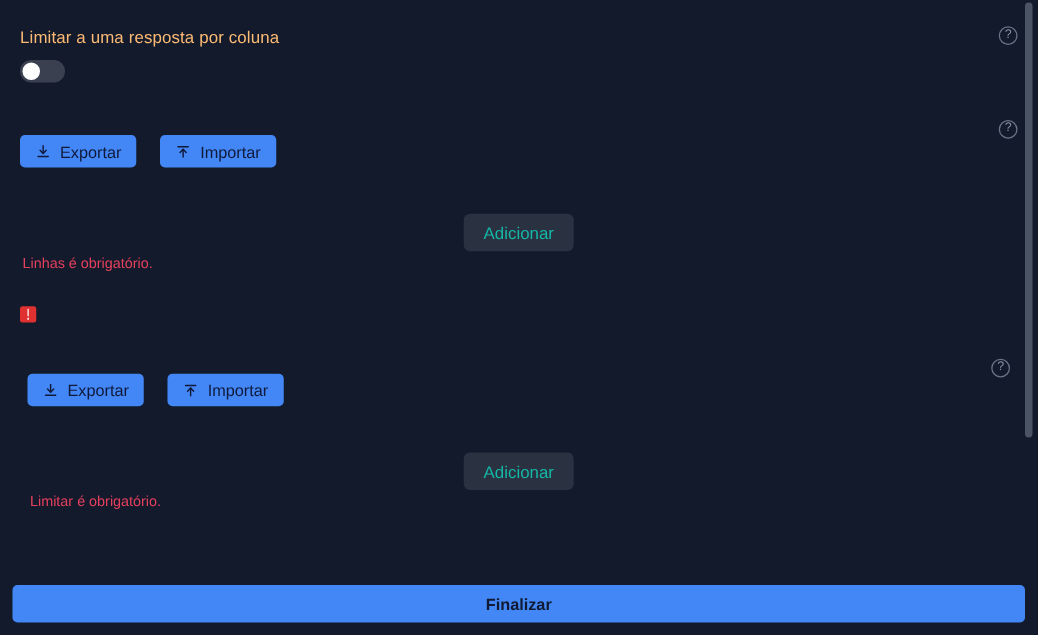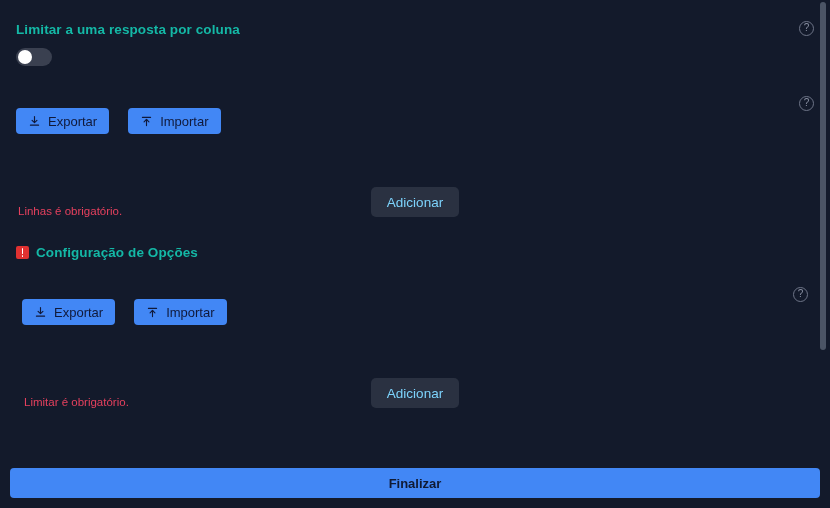--- a/index.html
+++ b/index.html
@@ -39,22 +39,22 @@
   }
 
   .field-header {
     display: flex;
     align-items: center;
     gap: 7px;
   }
 
   .field-label {
     font-size: 13.5px;
-    font-weight: bold;
-    color: #14b8a6;
+    font-weight: normal;
+    color: #fdba74;
     letter-spacing: 0.1px;
     white-space: nowrap;
   }
 
   
   .req-icon {
     width: 13px;
     height: 13px;
     border-radius: 2px;
     background: #e03131;
@@ -141,30 +141,29 @@
     white-space: nowrap;
   }
 
   .btn-blue svg { display: block; }
 
   
   .btn-add {
     background: #2a3141;
     border: none;
     border-radius: 5px;
-    color: #7dd3fc;
+    color: #14b8a6;
     font-size: 13.5px;
     font-family: "Liberation Sans", sans-serif;
     height: 30px;
     padding: 0 16px;
     cursor: pointer;
     display: inline-flex;
     align-items: center;
     justify-content: center;
-    margin-top: 16px;
   }
 
   .add-wrap {
     display: flex;
     justify-content: center;
   }
 
   
   .err-msg {
     color: #e5405e;
@@ -282,21 +281,20 @@
 
     <div class="add-wrap" id="add-linhas">
       <button class="btn-add">Adicionar</button>
     </div>
 
     <div class="err-msg" id="err-linhas">Linhas é obrigatório.</div>
 
     <div class="field" id="f-config">
       <div class="field-header">
         <span class="req-icon"></span>
-        <span class="field-label">Configuração de Opções</span>
       </div>
     </div>
 
     <div class="field" id="f-colunas">
       <div class="btn-row">
         <button class="btn-blue">
           <span>
             <svg width="13" height="13" viewBox="0 0 16 16" fill="none" stroke="#10193a" stroke-width="1.4" stroke-linecap="round" stroke-linejoin="round">
               <path d="M8 2v7"></path>
               <path d="M5 6.5L8 9.5L11 6.5"></path>

